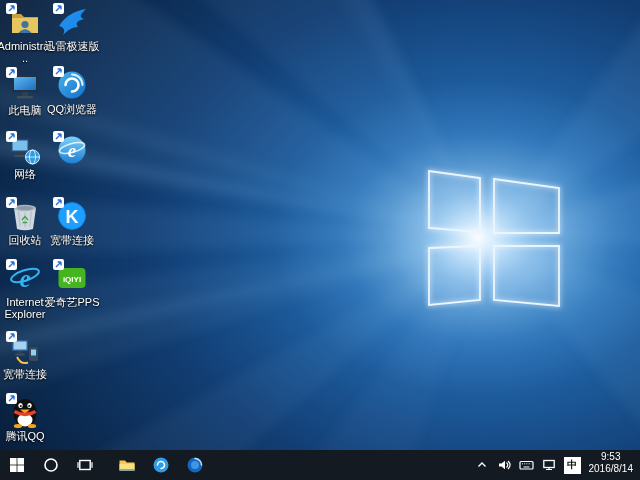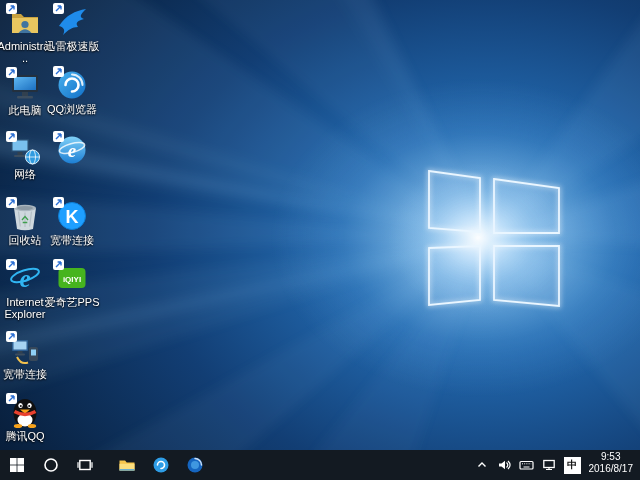--- a/index.html
+++ b/index.html
@@ -397,18 +397,18 @@
         <svg width="14" height="14" viewBox="0 0 14 14">
           <rect x="1.8" y="2.5" width="10.4" height="7" stroke="#fff" stroke-width="1.3" fill="none"></rect>
           <path d="M7 9.5 v1.6 M4 11.5 h6" stroke="#fff" stroke-width="1.2" fill="none"></path>
         </svg>
       </button>
 
       <button class="ime">中</button>
 
       <button class="clock">
         <span>9:53</span>
-        <span>2016/8/17</span>
+        <span>2016/8/14</span>
       </button>
 
     </div>
   </div>
 </div>
 
 </body></html>

